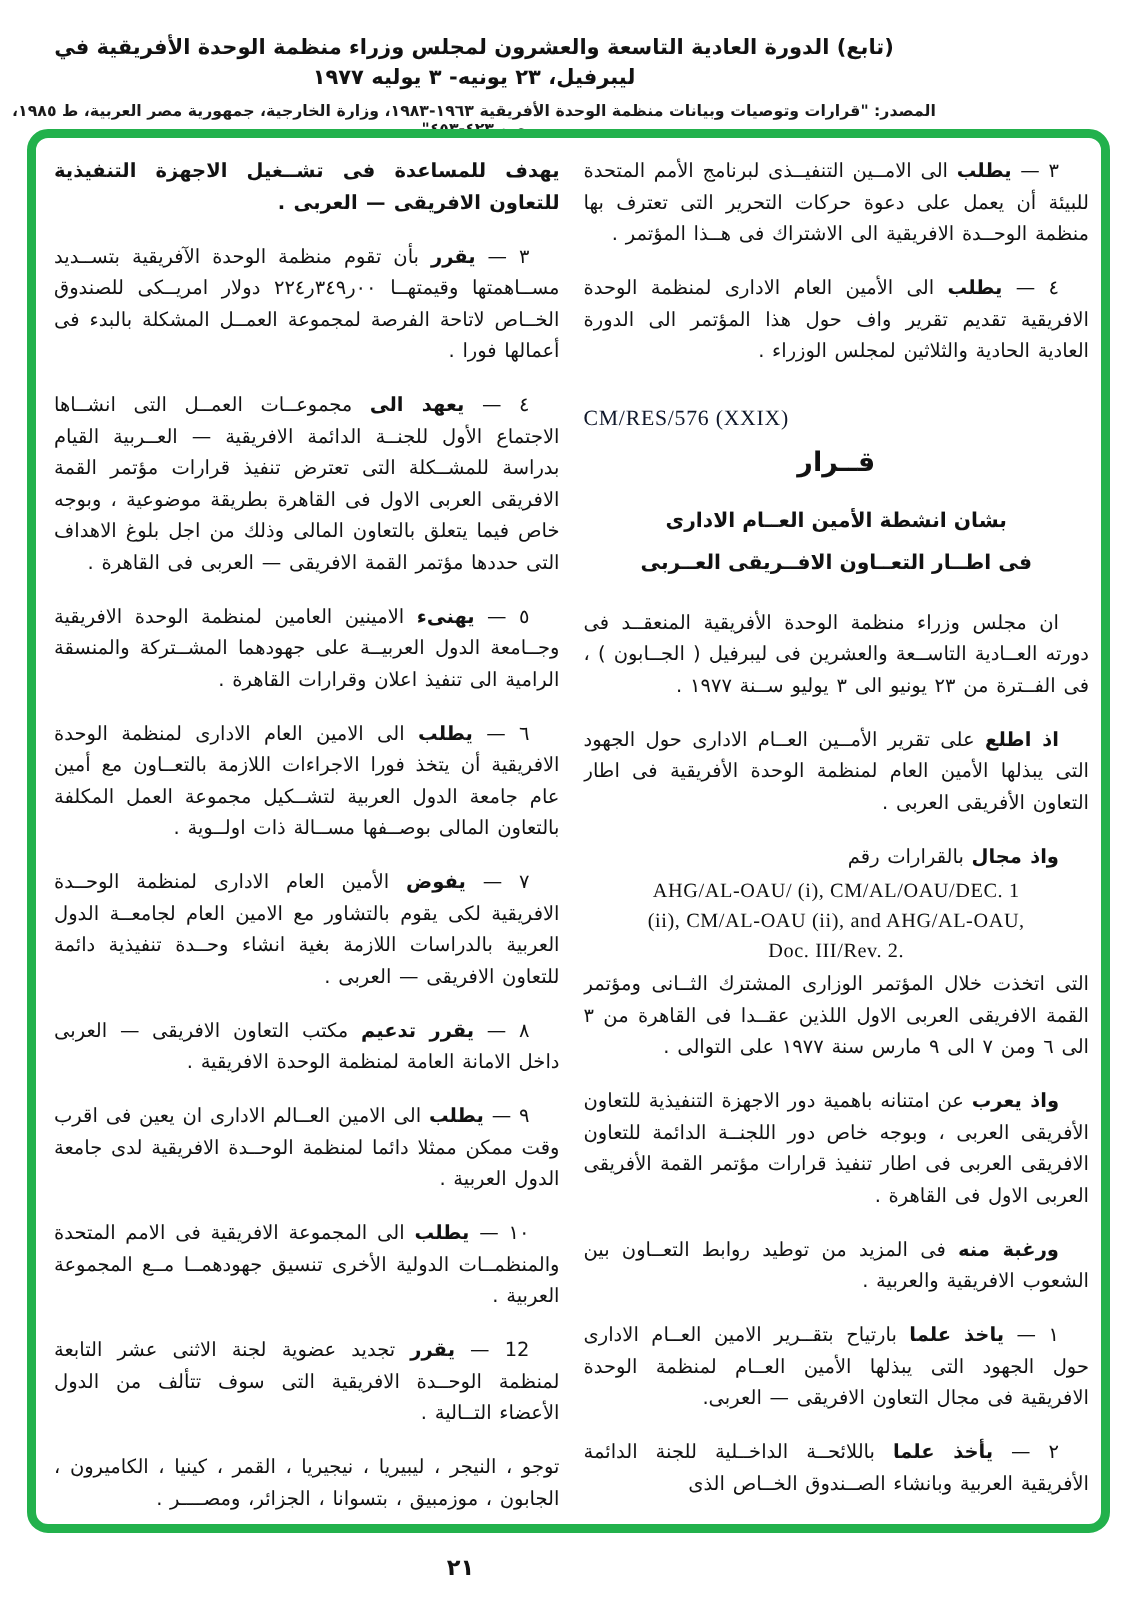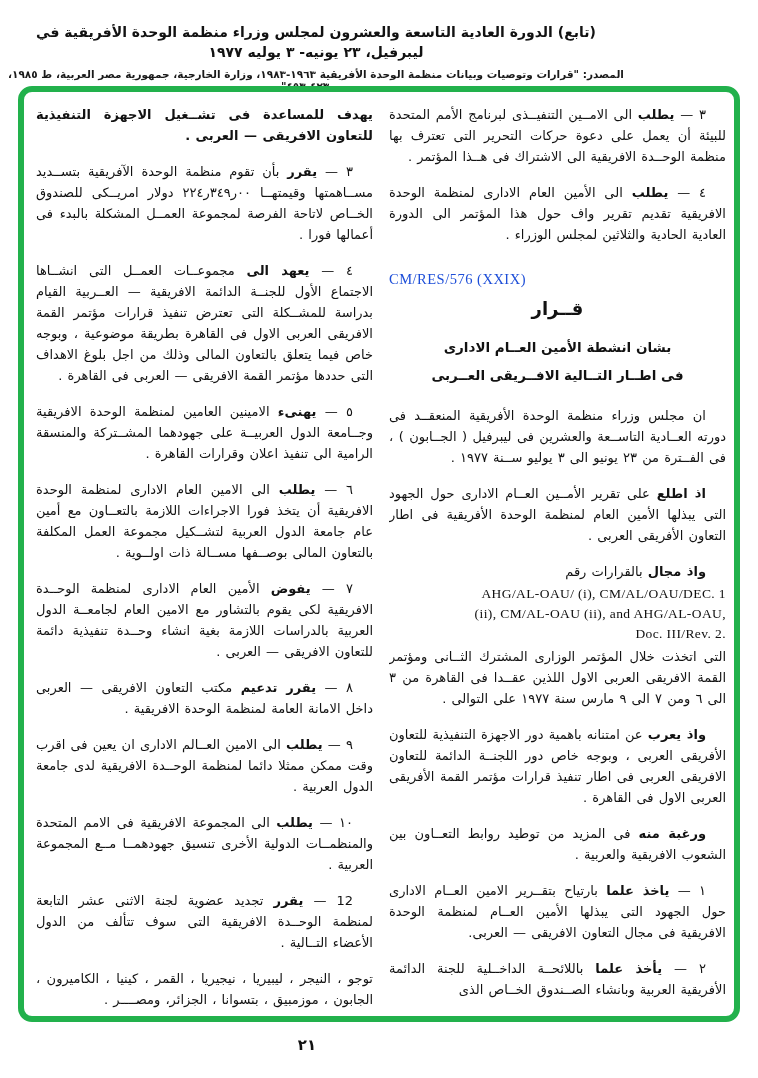--- a/index.html
+++ b/index.html
@@ -47,33 +47,33 @@
     margin-bottom: 15px;
     word-spacing: 1px;
   }
   .para.cont { text-indent: 0; }
   .para b { font-weight: bold; }
 
   .docnum {
     direction: ltr; text-align: left;
     font-family: "Liberation Serif", serif;
     font-size: 14.5px; letter-spacing: 0.5px;
-    margin: 26px 0 10px 0; color: #1d4ed8;
+    margin: 26px 0 10px 0; color: #0f172a;
   }
   .title {
     text-align: center; font-weight: bold;
     font-size: 18px; margin: 10px 0 16px 0;
   }
   .subtitle {
     text-align: center; font-weight: bold;
     font-size: 13.5px; line-height: 24px; margin-bottom: 4px;
   }
   .subtitle.last { margin-bottom: 18px; }
   .ref {
-    direction: ltr; text-align: right;
+    direction: ltr; text-align: center;
     font-family: "Liberation Serif", serif;
     font-size: 13.5px; line-height: 20px;
     letter-spacing: 0.4px;
     margin: 2px 0 2px 0; color: #0f0f0f;
   }
 
   
   .page-number {
     position: absolute; left: 0; right: 18px; top: 1036px;
     text-align: center;
@@ -91,21 +91,21 @@
   </div>
 
   <div class="frame">
     <div class="columns">
       <div class="col" id="col-right">
           <p class="para"><span>٣ — </span><b>يطلب</b><span> الى الامــين التنفيــذى لبرنامج الأمم المتحدة للبيئة أن يعمل على دعوة حركات التحرير التى تعترف بها منظمة الوحــدة الافريقية الى الاشتراك فى هــذا المؤتمر .</span></p>
           <p class="para"><span>٤ — </span><b>يطلب</b><span> الى الأمين العام الادارى لمنظمة الوحدة الافريقية تقديم تقرير واف حول هذا المؤتمر الى الدورة العادية الحادية والثلاثين لمجلس الوزراء .</span></p>
           <p class="docnum">CM/RES/576 (XXIX)</p>
           <p class="title">قــرار</p>
           <p class="subtitle">بشان انشطة الأمين العــام الادارى</p>
-          <p class="subtitle last">فى اطــار التــالية الافــريقى العــربى</p>
+          <p class="subtitle last">فى اطــار التعــاون الافــريقى العــربى</p>
           <p class="para"><span>ان مجلس وزراء منظمة الوحدة الأفريقية المنعقــد فى دورته العــادية التاســعة والعشرين فى ليبرفيل ( الجــابون ) ، فى الفــترة من ٢٣ يونيو الى ٣ يوليو ســنة ١٩٧٧ .</span></p>
           <p class="para"><b>اذ اطلع</b><span> على تقرير الأمــين العــام الادارى حول الجهود التى يبذلها الأمين العام لمنظمة الوحدة الأفريقية فى اطار التعاون الأفريقى العربى .</span></p>
           <p class="para" style="margin-bottom: 2px;"><b>واذ مجال</b><span> بالقرارات رقم</span></p>
           <div class="ref">
             <div>AHG/AL-OAU/ (i), CM/AL/OAU/DEC. 1</div>
             <div>(ii), CM/AL-OAU (ii), and AHG/AL-OAU,</div>
             <div>Doc. III/Rev. 2.</div>
           </div>
           <p class="para cont"><span>التى اتخذت خلال المؤتمر الوزارى المشترك الثــانى ومؤتمر القمة الافريقى العربى الاول اللذين عقــدا فى القاهرة من ٣ الى ٦ ومن ٧ الى ٩ مارس سنة ١٩٧٧ على التوالى .</span></p>
           <p class="para"><b>واذ يعرب</b><span> عن امتنانه باهمية دور الاجهزة التنفيذية للتعاون الأفريقى العربى ، وبوجه خاص دور اللجنــة الدائمة للتعاون الافريقى العربى فى اطار تنفيذ قرارات مؤتمر القمة الأفريقى العربى الاول فى القاهرة .</span></p>

